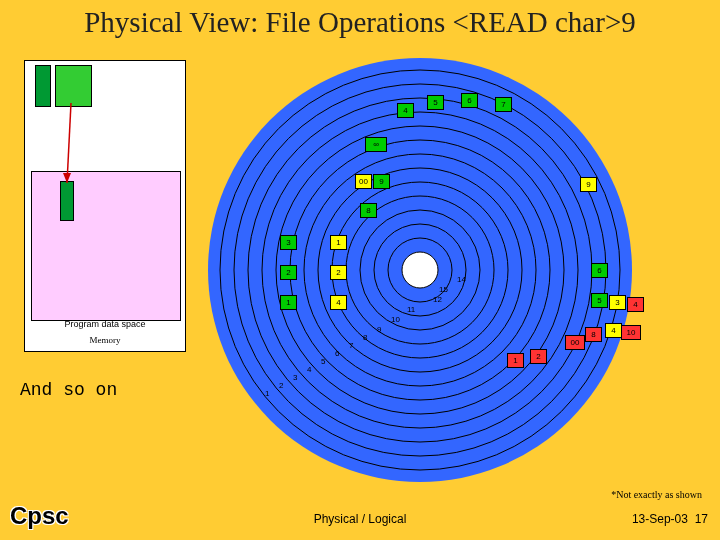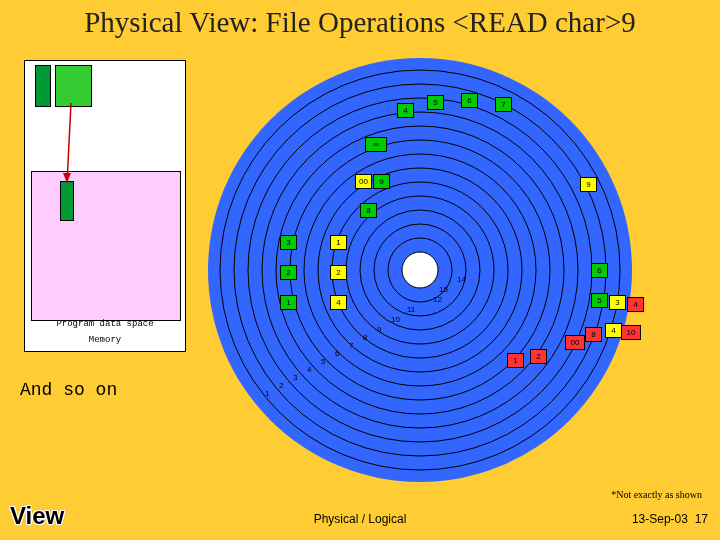--- a/index.html
+++ b/index.html
@@ -78,29 +78,29 @@
     height: 148px;
     background: #ffccff;
     border: 1px solid #000;
   }
   .memlabel1 {
     position: absolute;
     left: 0; right: 0;
     bottom: 22px;
     text-align: center;
     font-size: 9px;
-    font-family: Liberation Mono, monospace;
+    font-family: Liberation Sans, sans-serif;
   }
   .memlabel2 {
     position: absolute;
     left: 0; right: 0;
     bottom: 6px;
     text-align: center;
     font-size: 9px;
-    font-family: Liberation Mono, monospace;
+    font-family: Liberation Serif, serif;
   }
   .bar {
     position: absolute;
     border: 1px solid #000;
   }
   .bar.g1 { background:#009933; left:10px; top:4px;  width:14px; height:40px; }
   .bar.g2 { background:#33cc33; left:30px; top:4px;  width:35px; height:40px; }
   .bar.g3 { background:#009933; left:35px; top:120px;width:12px; height:38px; }
 
   
@@ -217,18 +217,18 @@
   <div class="lbl" style="left:158px;top:278px">8</div>
   <div class="lbl" style="left:172px;top:270px">9</div>
   <div class="lbl" style="left:186px;top:260px">10</div>
   <div class="lbl" style="left:202px;top:250px">11</div>
   <div class="lbl" style="left:228px;top:240px">12</div>
   <div class="lbl" style="left:234px;top:230px">15</div>
   <div class="lbl" style="left:252px;top:220px">14</div>
 </div>
 
 <div class="note">*Not exactly as shown</div>
-<div class="logo">View</div>
+<div class="logo">Cpsc</div>
 <div class="footer-center">Physical / Logical</div>
 <div class="footer-right">
   <span>13-Sep-03</span>&nbsp;
   <span>17</span>
 </div>
 
 </body></html>

